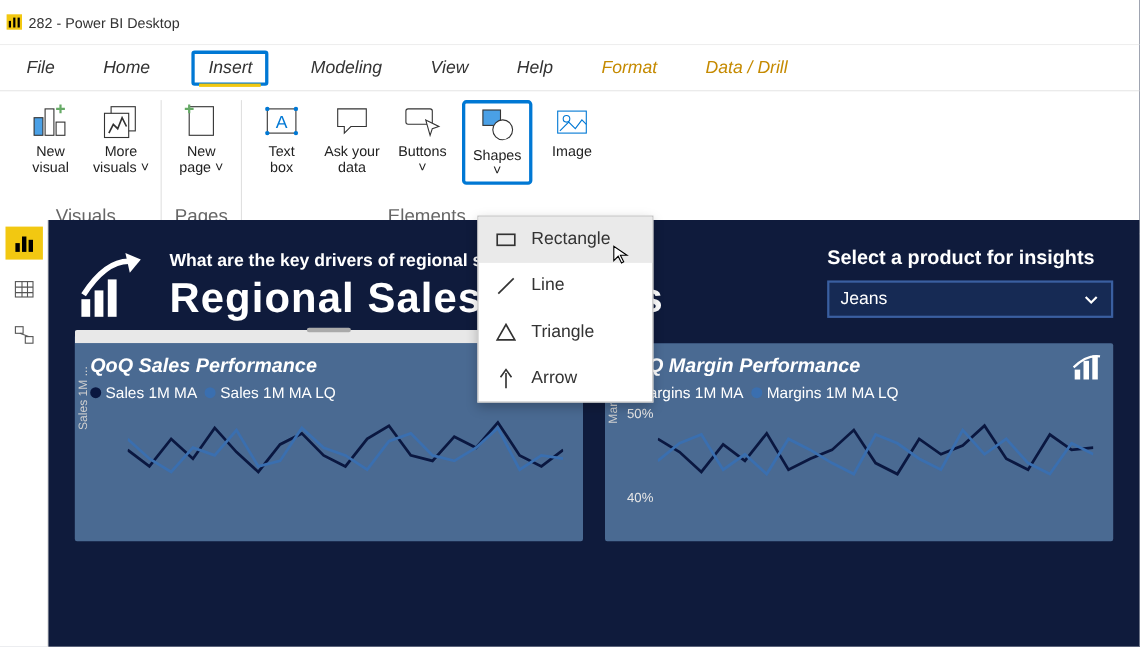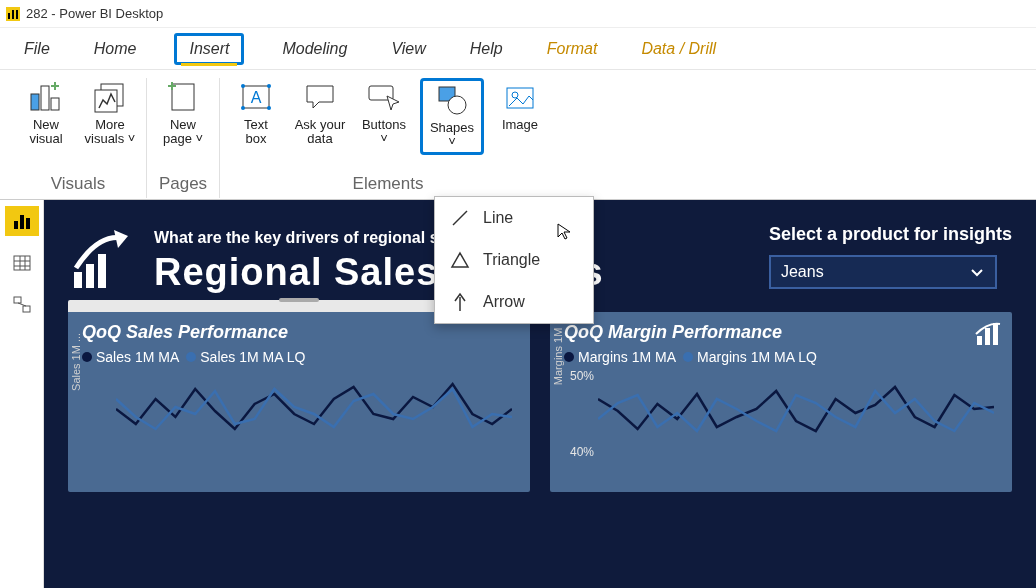--- a/index.html
+++ b/index.html
@@ -1,18 +1,18 @@
 <!DOCTYPE html>
 <html><head>
 <meta charset="utf-8">
 <style>
   * { box-sizing: border-box; margin: 0; padding: 0; font-family: "Segoe UI", Arial, sans-serif; }
   body { width: 1036px; height: 588px; background: #fff; overflow: hidden; position: relative; }
   
-  .titlebar { height: 28px; display: flex; align-items: center; padding: 0 6px; font-size: 13px; color: #333; border-bottom: 1px solid #eee; }
+  .titlebar { height: 41px; display: flex; align-items: center; padding: 0 6px; font-size: 13px; color: #333; border-bottom: 1px solid #eee; }
   .titlebar .logo { width: 14px; height: 14px; background: #f2c811; margin-right: 6px; position: relative; }
   .titlebar .logo::before { content:""; position:absolute; left:2px; bottom:2px; width:2px; height:6px; background:#000; }
   .titlebar .logo::after { content:""; position:absolute; left:6px; bottom:2px; width:2px; height:9px; background:#000; box-shadow: 4px 0 0 #000; }
 
   .menubar { height: 42px; display:flex; align-items:center; padding: 0 18px; gap: 32px; font-size: 16px; color:#333; border-bottom: 1px solid #e6e6e6; font-style: italic; }
   .menubar .item { padding: 6px 6px; cursor: pointer; position: relative; }
   .menubar .item.selected { border: 3px solid #0078d4; border-radius: 3px; padding: 4px 12px; }
   .menubar .item.selected::after { content:""; position:absolute; left:4px; right:4px; bottom:-4px; height:3px; background:#f2c811; }
   .menubar .item.fmt { color: #c58a00; }
 
@@ -32,21 +32,21 @@
   .view-rail .vicon.active { background:#f2c811; color:#000; }
 
   .canvas { flex:1; background:#0f1b3c; color:#fff; position:relative; padding: 24px 24px 0 24px; overflow:hidden; }
   .header-row { display:flex; align-items:flex-start; justify-content:space-between; }
   .title-block { display:flex; align-items:flex-end; gap:16px; }
   .title-block svg { width:70px; height:70px; }
   .title-block .sub { font-size: 16px; font-weight:600; margin-bottom:4px; }
   .title-block .main { font-size: 38px; font-weight:800; letter-spacing:1px; }
   .selector { text-align:left; }
   .selector .lbl { font-size: 18px; font-weight:700; margin-bottom:10px; }
-  .selector .dd { width: 228px; height: 34px; border:2px solid #3a5fa0; background:#162a54; display:flex; align-items:center; justify-content:space-between; padding:0 10px; font-size:16px; cursor:pointer; }
+  .selector .dd { width: 260px; height: 34px; border:2px solid #3a5fa0; background:#162a54; display:flex; align-items:center; justify-content:space-between; padding:0 10px; font-size:16px; cursor:pointer; }
 
   .cards { display:flex; gap: 20px; margin-top: 18px; }
   .card { flex:1; background:#4a6a92; border-radius:2px; padding: 10px 14px 6px 14px; position:relative; min-height:180px; }
   .card .ct { font-size:18px; font-weight:700; margin-bottom:6px;font-style:italic; }
   .card .legend { font-size:14px; margin-bottom:4px; }
   .card .legend .dot { display:inline-block; width:10px; height:10px; border-radius:50%; background:#0a1740; margin-right:4px; }
   .card .legend .dot.l2 { background:#3a6fb0; }
   .card .chart { position:relative; height:90px; }
   .card .yaxis { position:absolute; left:0; top:0; bottom:0; width:30px; font-size:12px; display:flex; flex-direction:column; justify-content:space-between; align-items:flex-end; color:#e6e6e6; }
   .card .ylabel { position:absolute; left:-6px; top:50%; transform: rotate(-90deg) translateX(50%); transform-origin:left; font-size:11px; color:#d0d0d0; white-space:nowrap; }
@@ -271,20 +271,26 @@
               <polyline points="0,50 20,34 40,26 60,58 80,44 100,62 120,30 140,40 160,52 180,62 200,26 220,34 240,48 260,58 280,22 300,44 320,30 340,52 360,62 380,34 400,44" fill="none" stroke="#3a6fb0" stroke-width="2.5"></polyline>
             </svg>
           </div>
         </div>
       </div>
     </div>
   </div>
 </div>
 
 <div class="shapes-menu">
+  <div class="row hover">
+    <svg viewBox="0 0 22 22">
+        <rect x="3" y="6" width="16" height="10"></rect>
+      </svg>
+    <span>Rectangle</span>
+  </div>
   <div class="row">
     <svg viewBox="0 0 22 22">
         <line x1="4" y1="18" x2="18" y2="4"></line>
       </svg>
     <span>Line</span>
   </div>
   <div class="row">
     <svg viewBox="0 0 22 22">
         <path d="M11 4 L19 18 L3 18 Z"></path>
       </svg>

